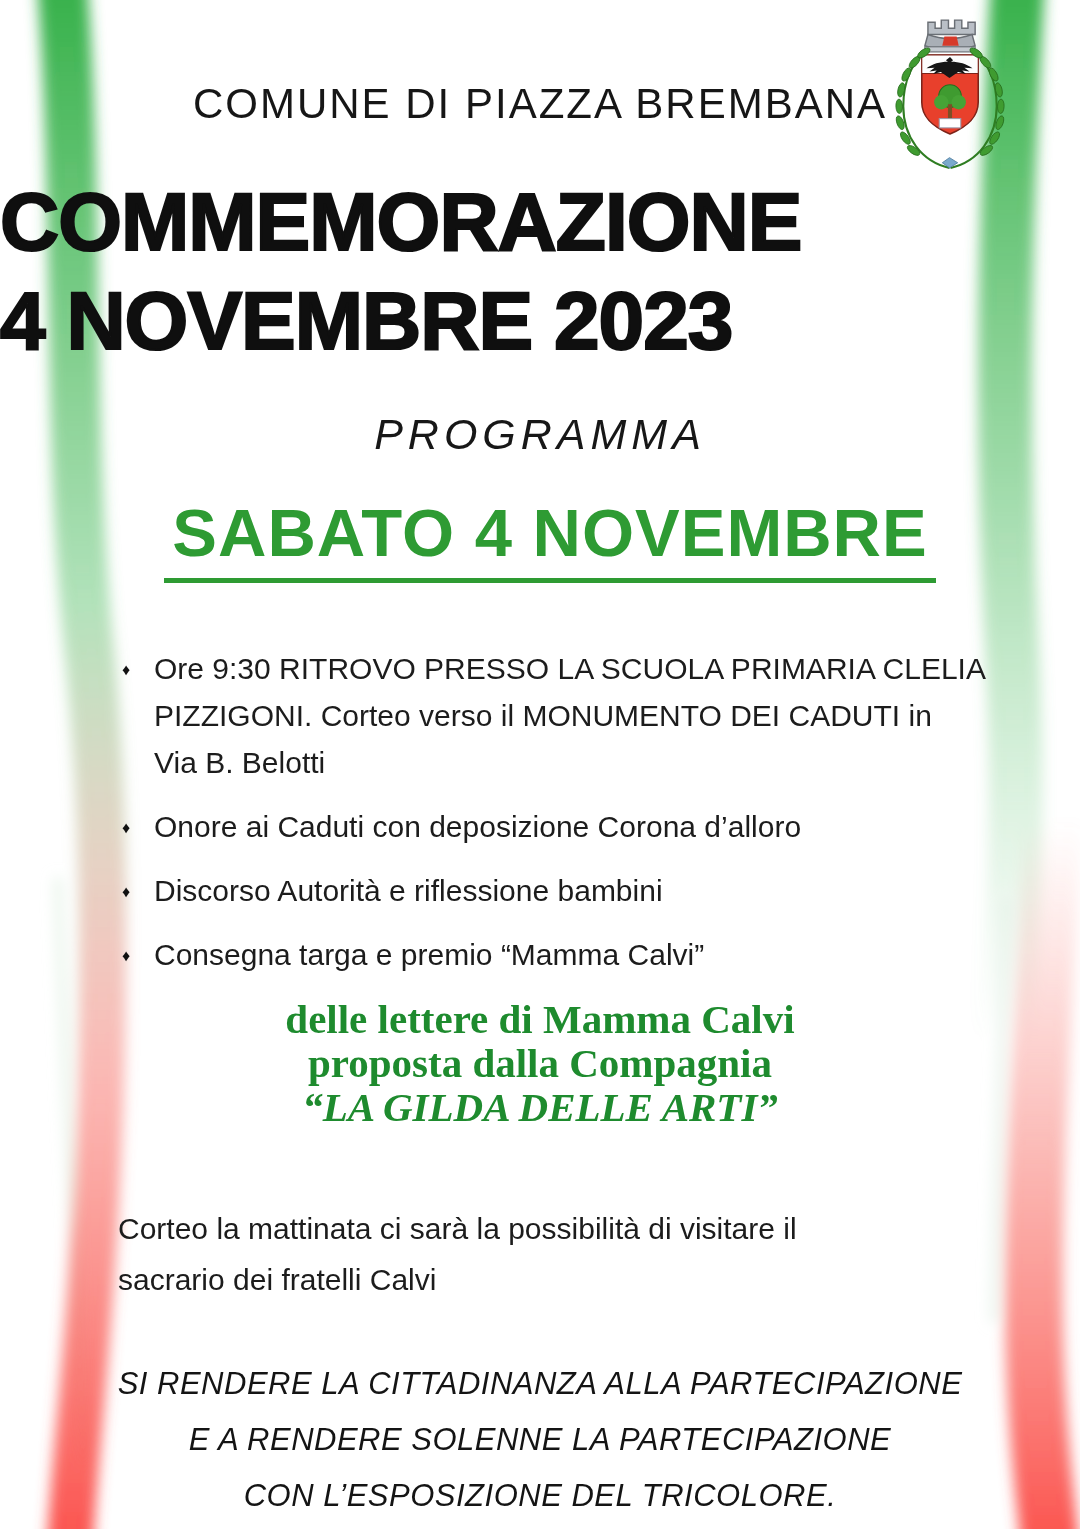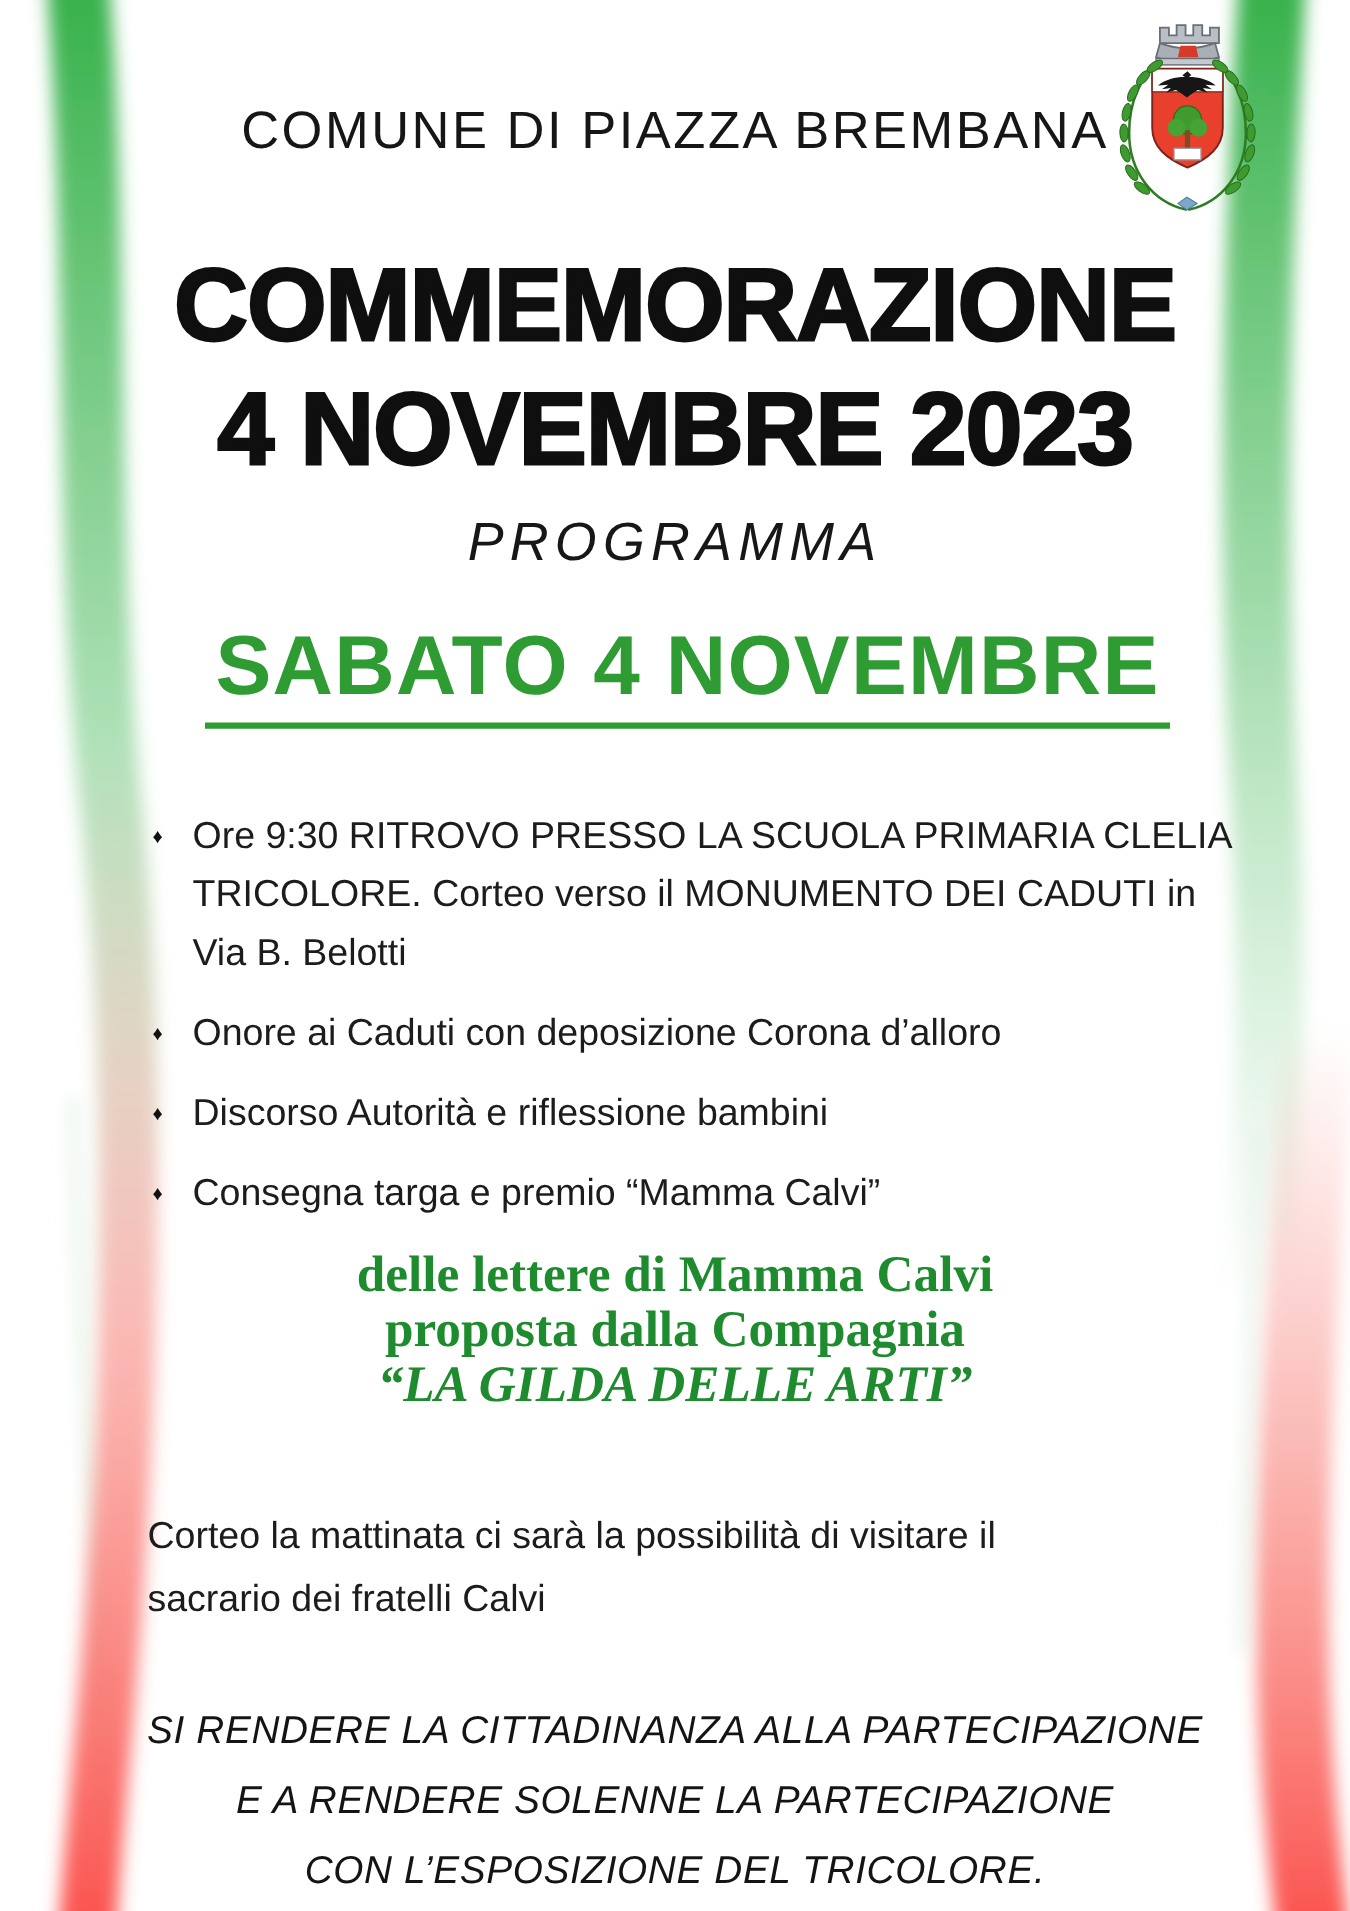--- a/index.html
+++ b/index.html
@@ -10,23 +10,23 @@
   .bands{position:absolute;left:0;top:0;z-index:0;}
   .content-layer{position:absolute;inset:0;z-index:1;}
 
   .municipality{
     position:absolute;top:80px;left:0;right:0;text-align:center;
     font-size:42px;letter-spacing:2px;color:#161616;
   }
   .crest{position:absolute;left:890px;top:16px;width:120px;height:156px;}
 
   .main-title{
-    position:absolute;top:172px;left:0;right:0;text-align:center;
+    position:absolute;top:172px;left:0;right:0;
     font-size:82px;line-height:99px;font-weight:800;color:#0f0f0f;
-    -webkit-text-stroke:2.2px #0f0f0f;letter-spacing:-1px;margin-top:23px;
+    -webkit-text-stroke:2.2px #0f0f0f;letter-spacing:-1px;
   }
   .program-label{
     position:absolute;top:410px;left:0;right:0;text-align:center;
     font-size:43px;font-style:italic;letter-spacing:5px;color:#171717;
   }
   .day-heading-wrap{position:absolute;top:494px;left:0;right:0;text-align:center;}
   .day-heading{
     display:inline-block;font-size:67px;font-weight:700;letter-spacing:1px;
     color:var(--heading-green,#2e9b33);
     border-bottom:5px solid var(--heading-green,#2e9b33);
@@ -152,21 +152,21 @@
     <div class="program-label">PROGRAMMA</div>
 
     <div class="day-heading-wrap">
       <span class="day-heading">SABATO 4 NOVEMBRE</span>
     </div>
 
     <ul class="agenda">
       <li>
         <span class="diamond">♦</span>
         <div class="line"><span>Ore 9:30 RITROVO PRESSO LA SCUOLA PRIMARIA </span><span class="em">CLELIA</span><span></span></div>
-        <div class="line"><span></span><span class="em">TRICOLORE</span><span>. Corteo verso il MONUMENTO DEI CADUTI in</span></div>
+        <div class="line"><span></span><span class="em">PIZZIGONI</span><span>. Corteo verso il MONUMENTO DEI CADUTI in</span></div>
         <div class="line"><span>Via B. Belotti</span><span class="em"></span><span></span></div>
       </li>
       <li>
         <span class="diamond">♦</span>
         <div class="line"><span>Onore ai Caduti con deposizione Corona d’alloro</span></div>
       </li>
       <li>
         <span class="diamond">♦</span>
         <div class="line"><span>Discorso Autorità e riflessione bambini</span></div>
       </li>

